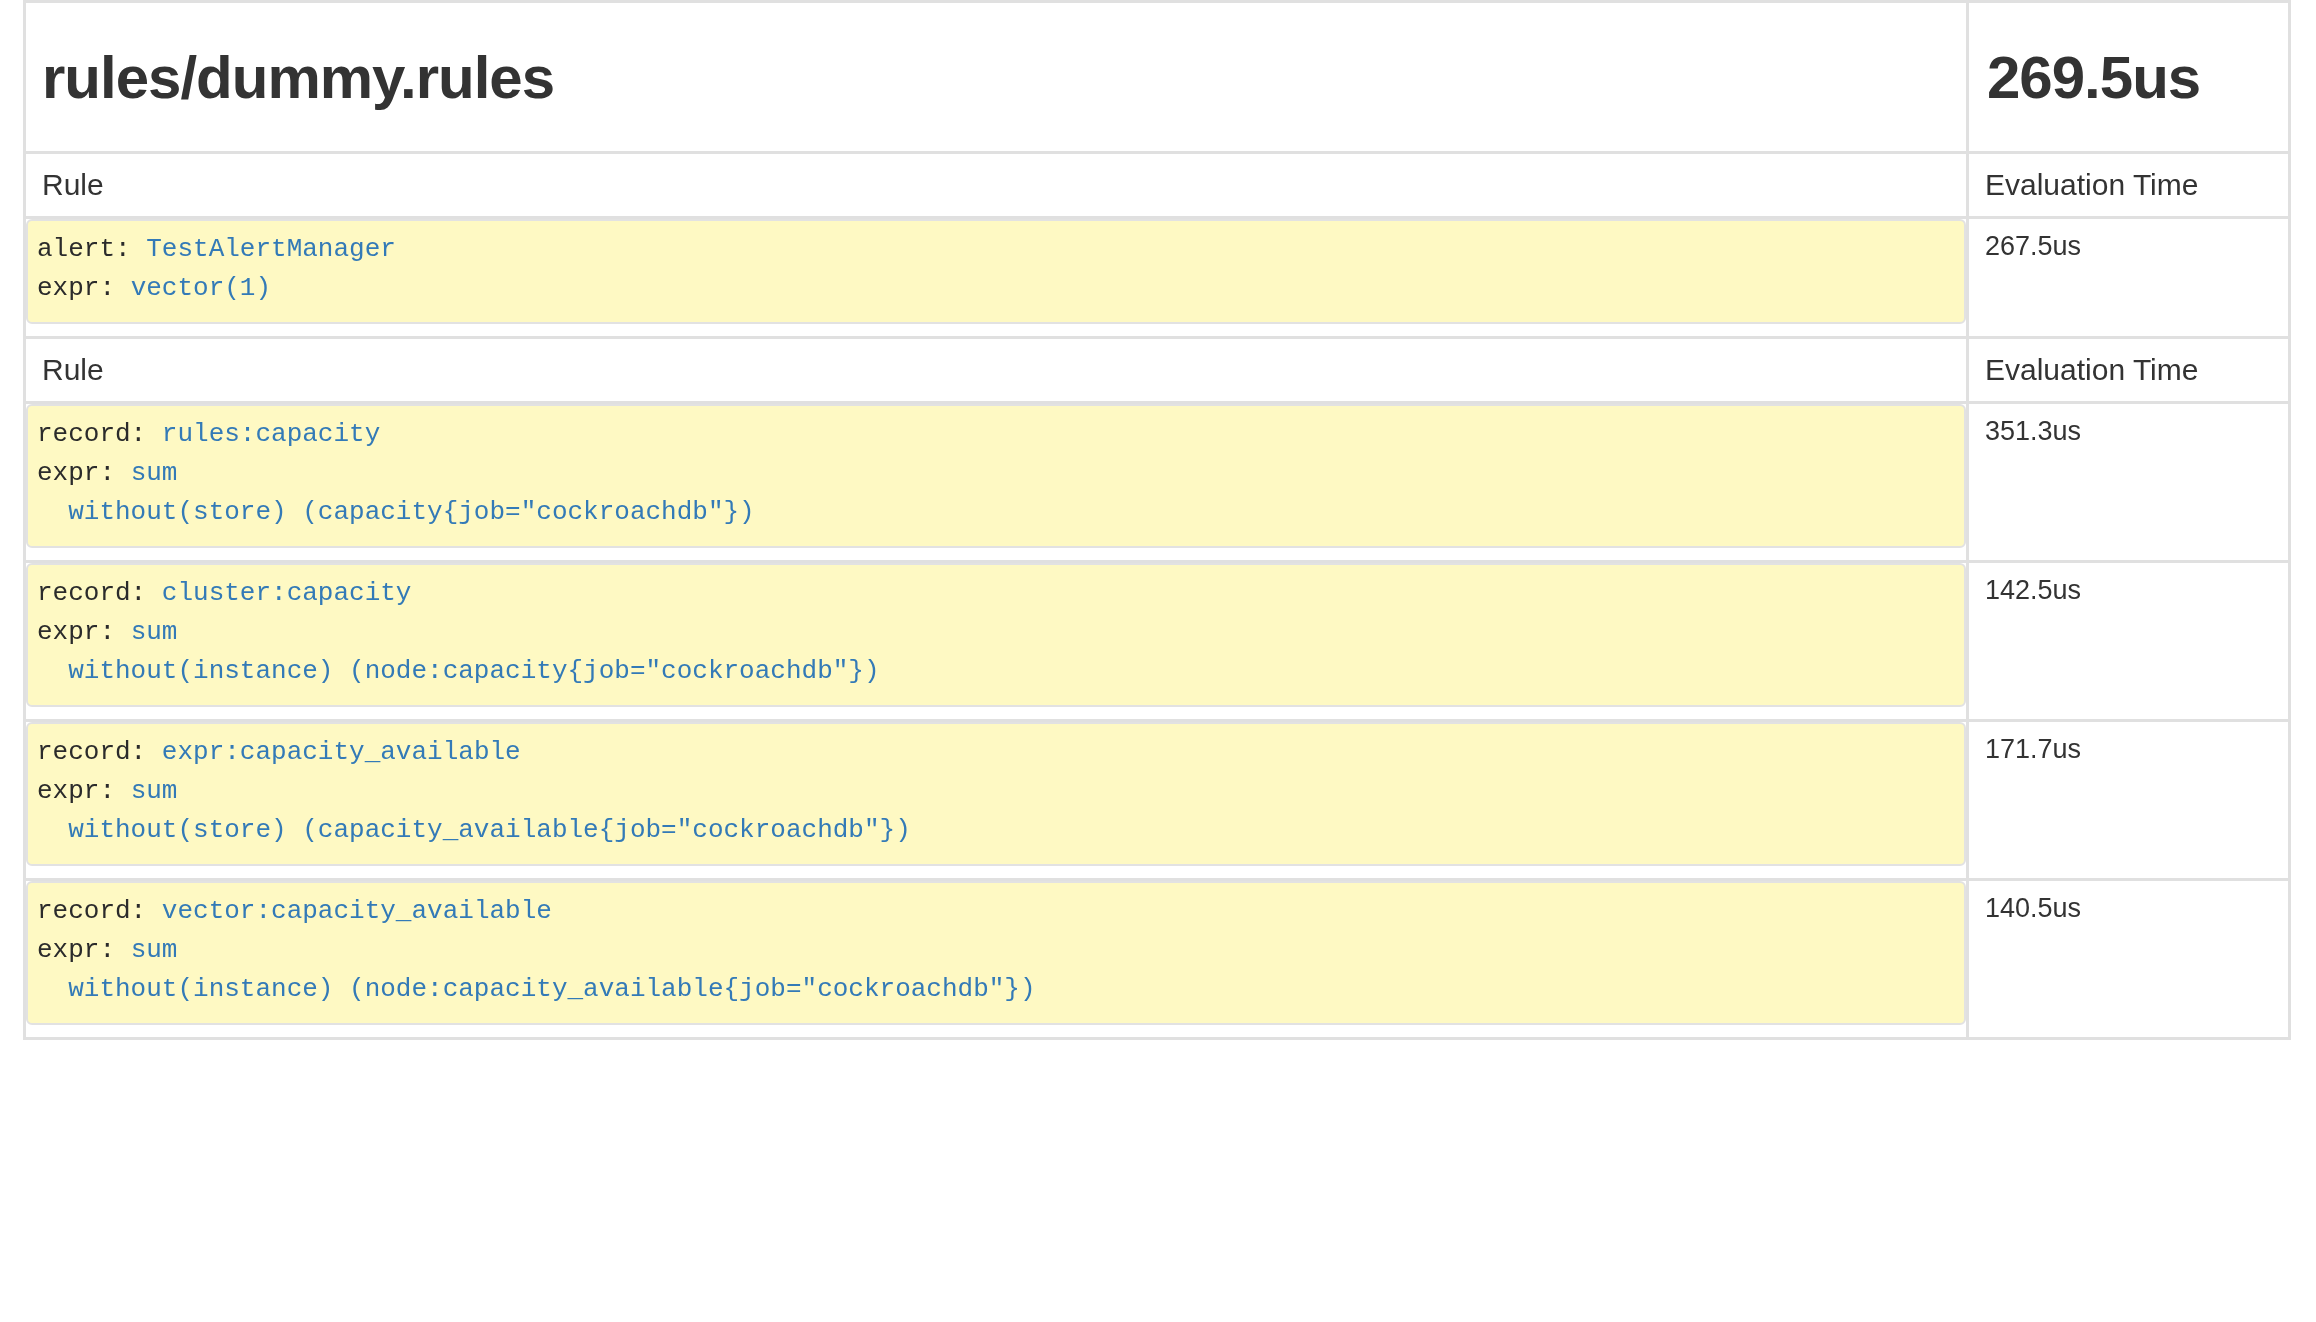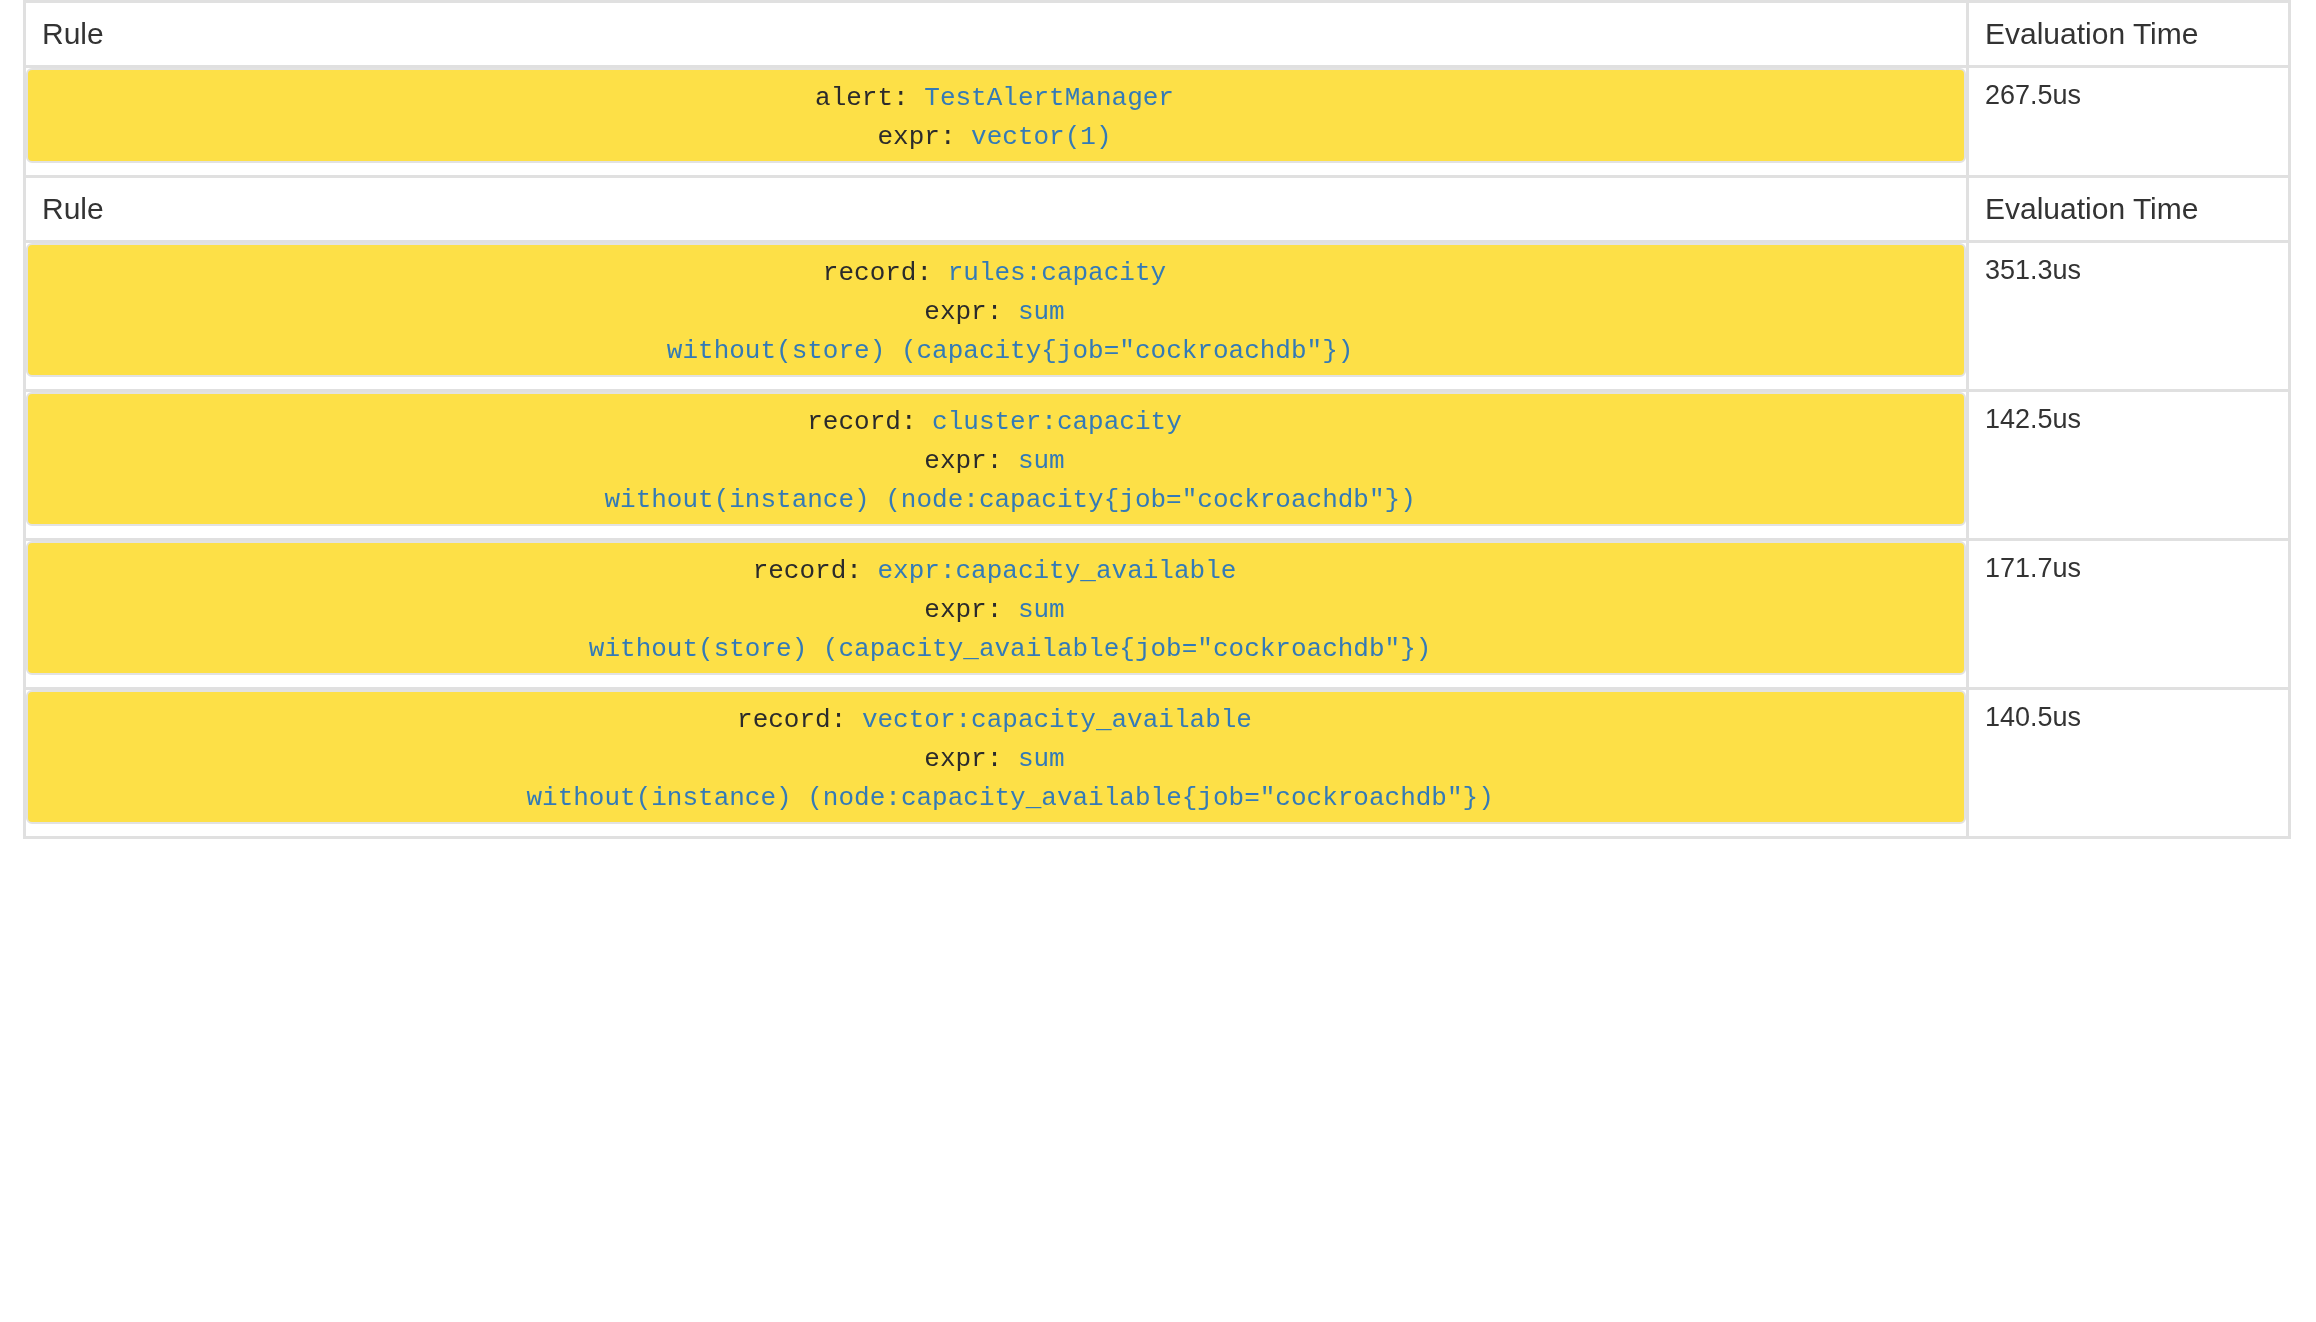--- a/index.html
+++ b/index.html
@@ -53,31 +53,30 @@
     padding: 14px 16px;
     color: #333333;
     background: #ffffff;
   }
 
   
   .rule-cell { padding: 0; }
   pre.rule-pre {
     display: block;
     margin: 0 0 12px 0;
-    padding: 9px 12px 4px 9px;
-    background: #fde047;
+    padding: 9px 12px 14px 9px;
+    background: #fef9c3;
     border: 2px solid #e2e2e2;
     border-radius: 6px;
     font-family: "Liberation Mono", "DejaVu Sans Mono", monospace;
     font-size: 26px;
     line-height: 39px;
     color: #2b2b2b;
     white-space: pre;
     overflow: hidden;
-    text-align: center;
   }
   .kw { color: #2b2b2b; }
   a.lnk { color: #337ab7; text-decoration: none; cursor: pointer; }
 
   .time-td {
     font-size: 27px;
     padding: 12px 16px;
     background: #ffffff;
     color: #333333;
   }
@@ -87,20 +86,28 @@
 
 <div class="page">
 
   <table class="rules-table">
     <colgroup>
       <col>
       <col class="col-time">
     </colgroup>
     <tbody>
 
+      <tr>
+        <td class="group-cell">
+          <h2>rules/dummy.rules</h2>
+        </td>
+        <td class="group-time-cell">
+          <h2>269.5us</h2>
+        </td>
+      </tr>
       <tr>
         <th>Rule</th>
         <th>Evaluation Time</th>
       </tr>
       <tr>
         <td class="rule-cell">
             <pre class="rule-pre"><span class="kw">alert:</span> <a class="lnk">TestAlertManager</a>
 <span class="kw">expr:</span> <a class="lnk">vector(1)</a></pre>
           </td>
         <td class="time-td">267.5us</td>

